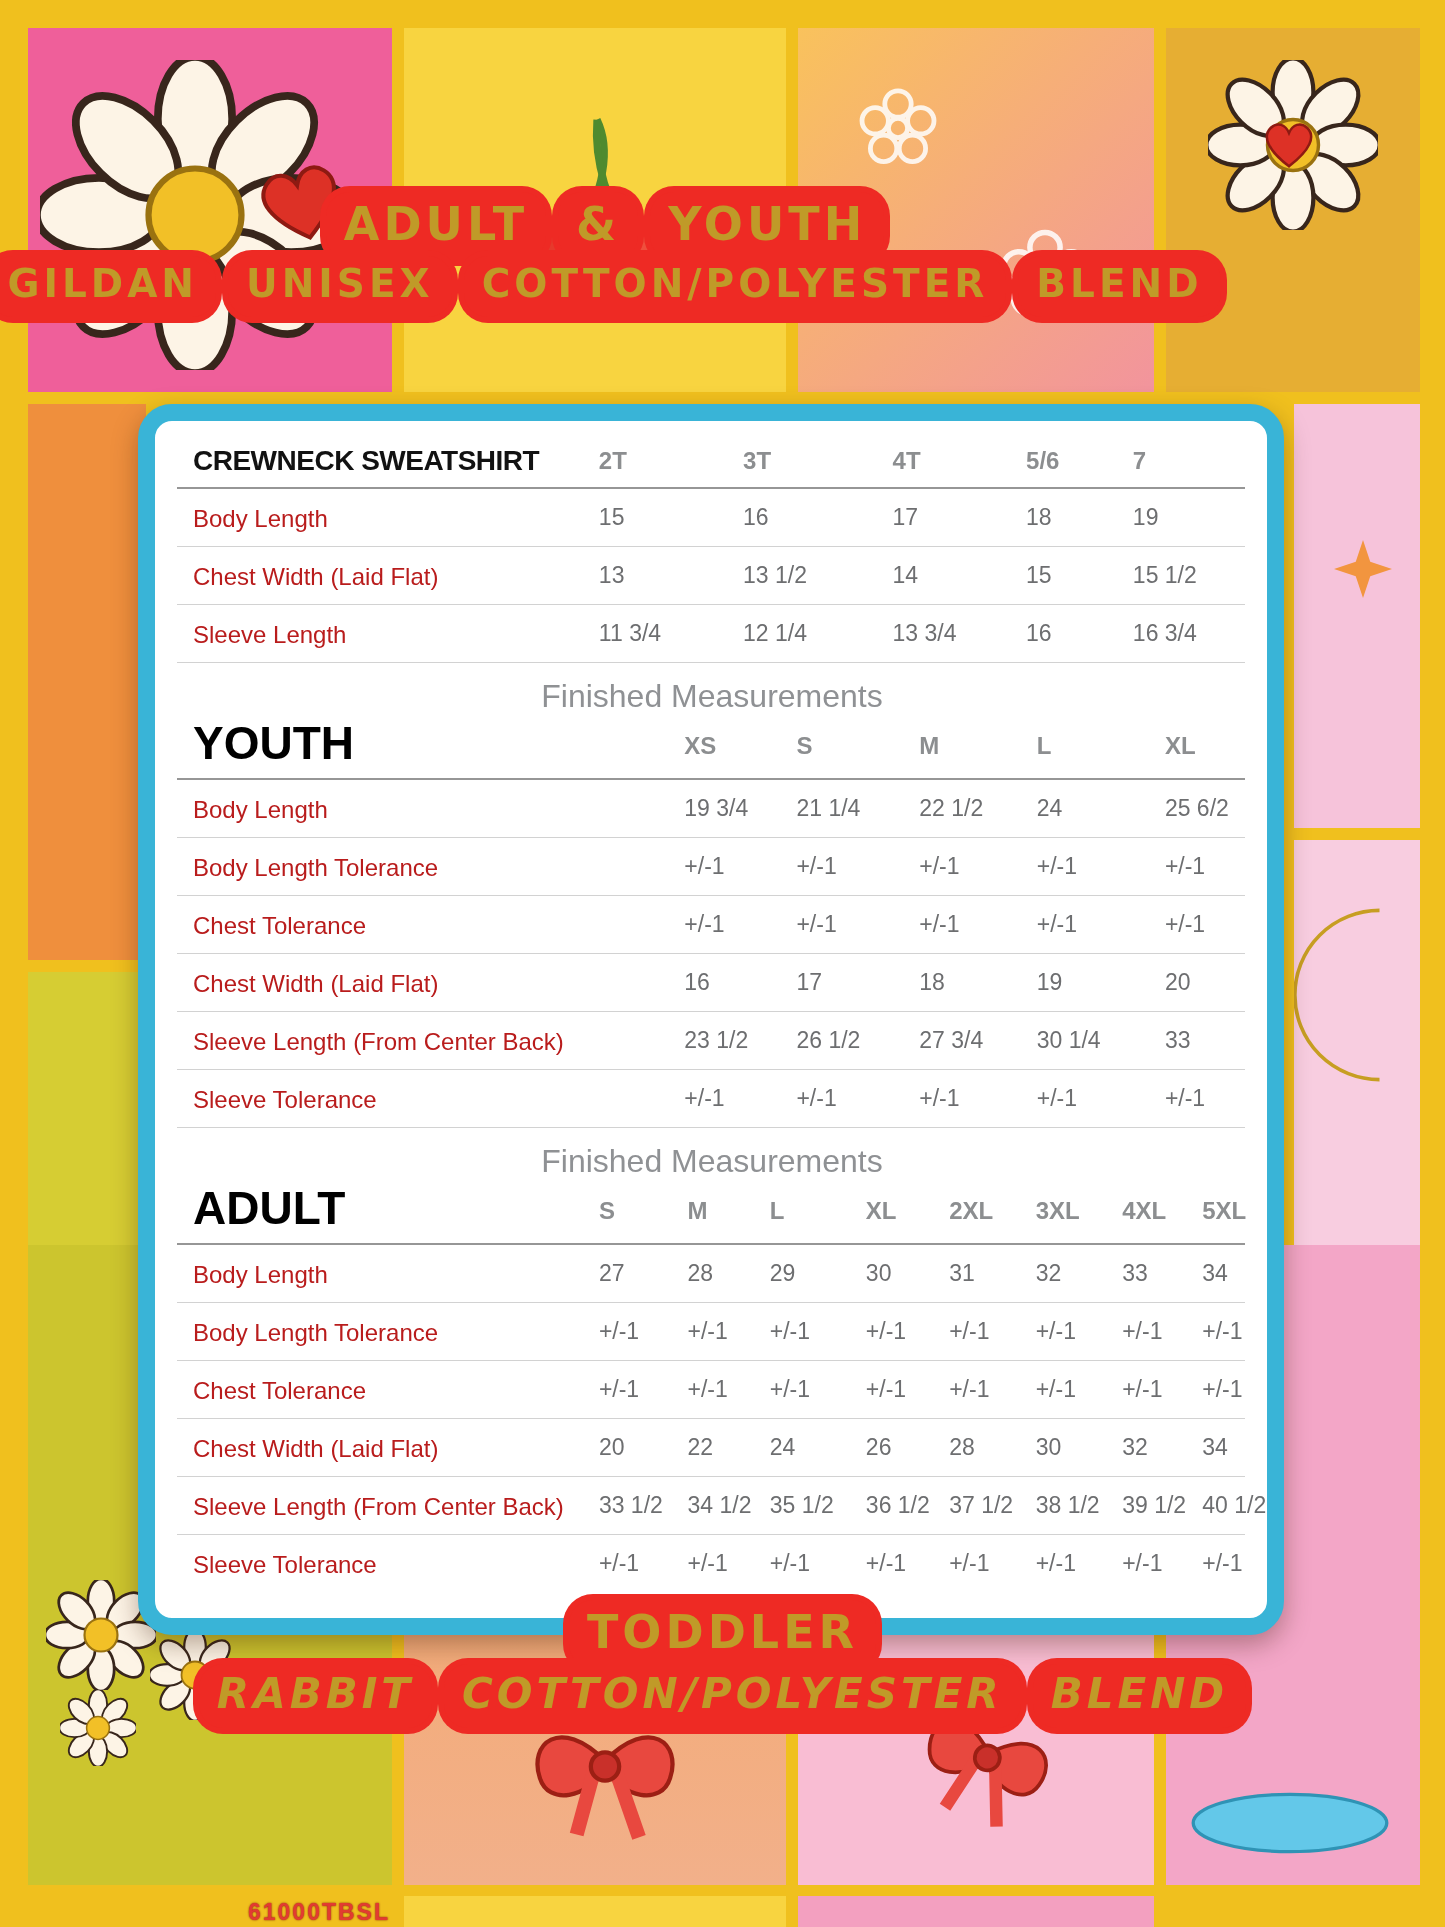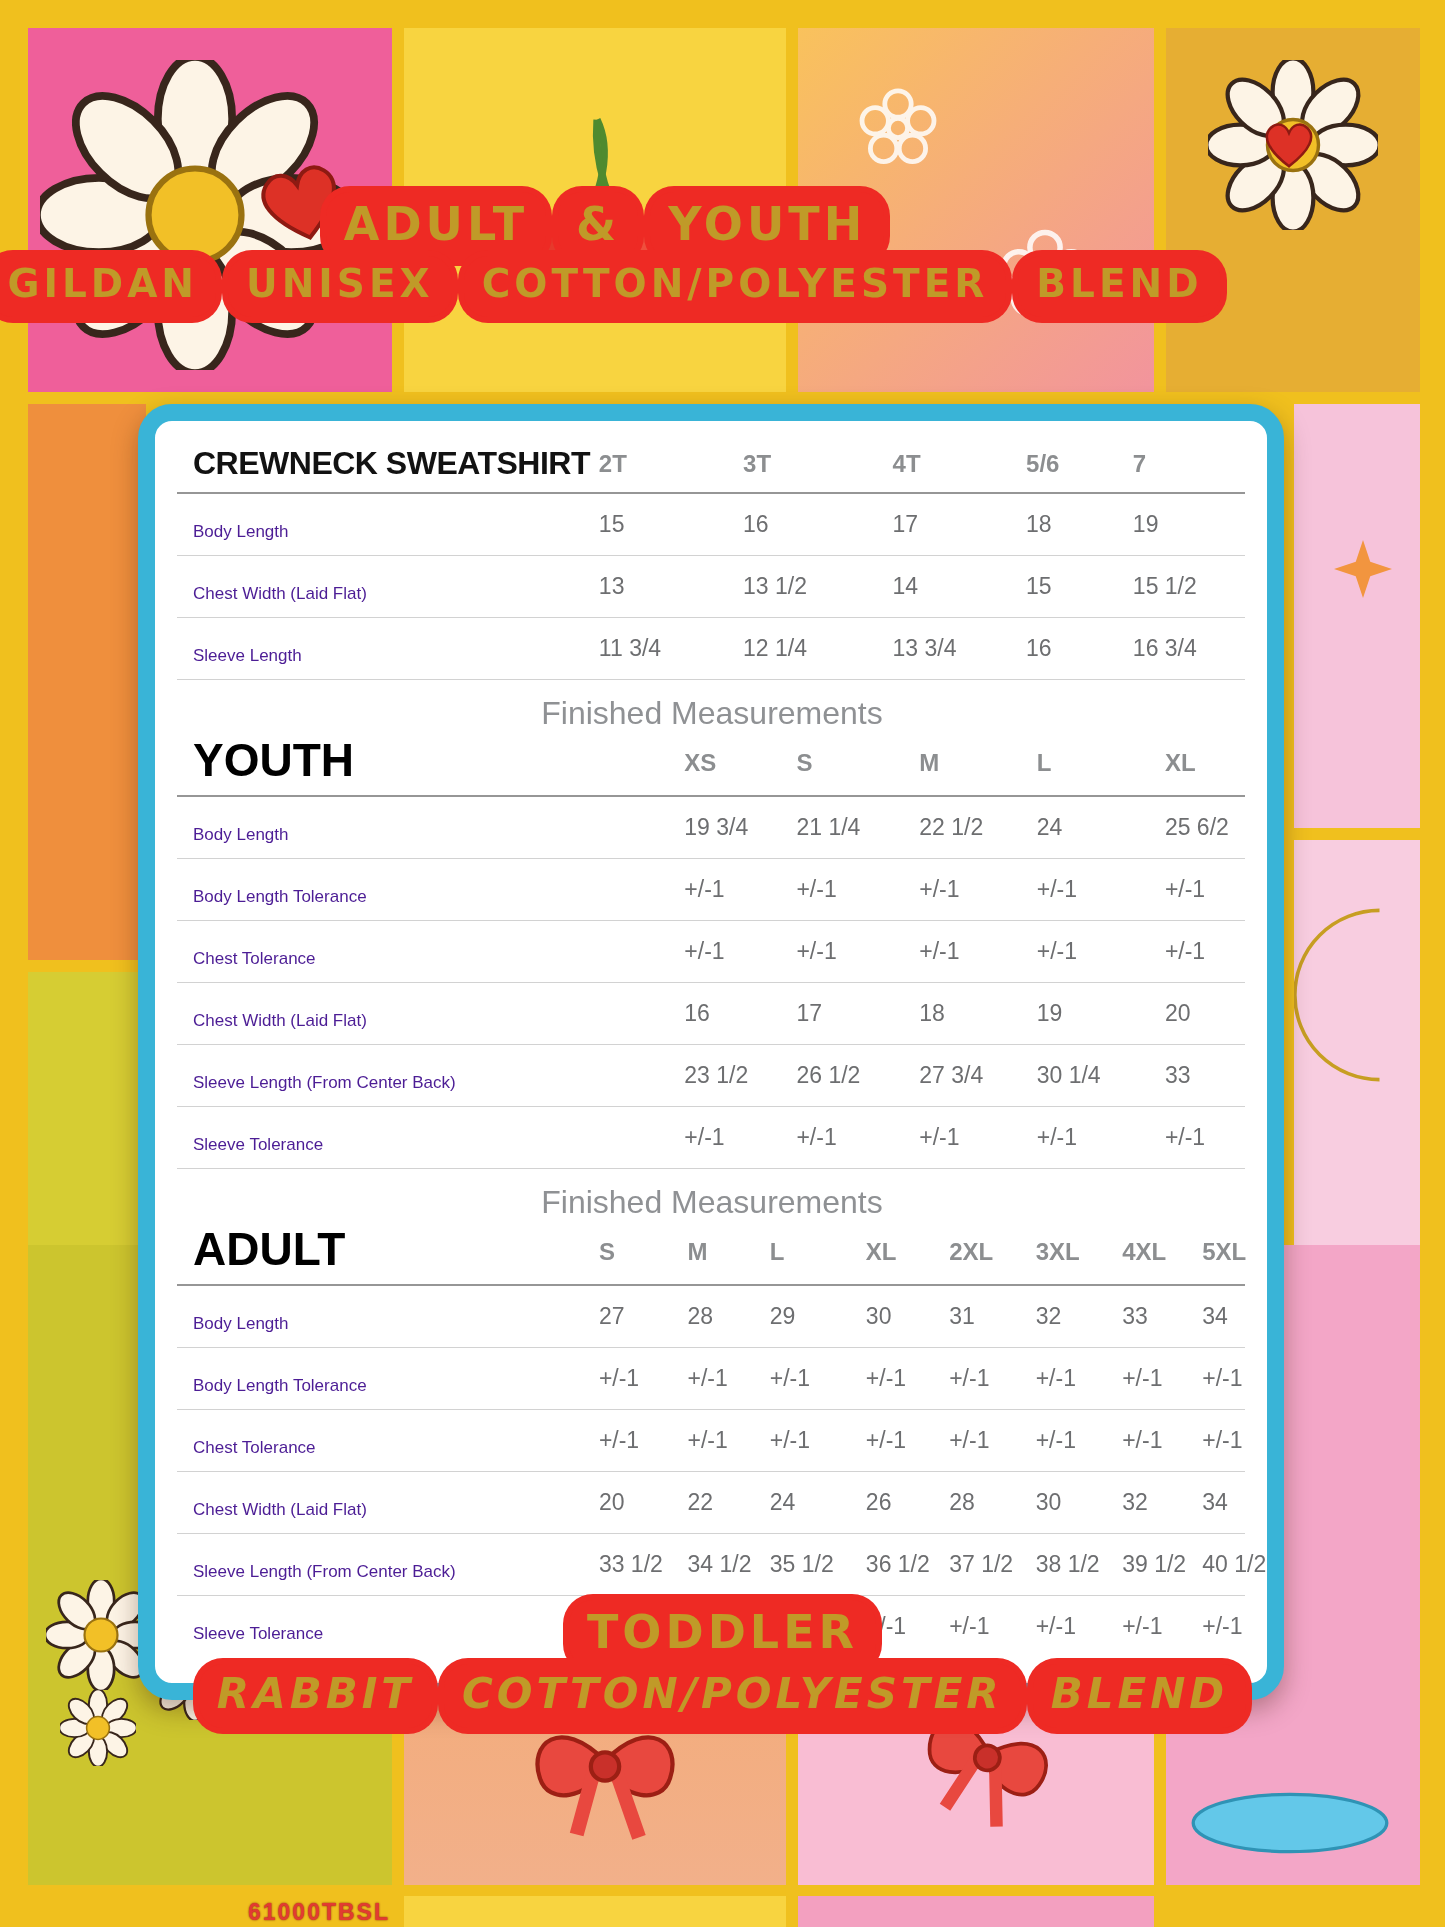--- a/index.html
+++ b/index.html
@@ -36,23 +36,23 @@
     padding:14px 22px 26px;
     box-shadow:0 10px 26px rgba(60,25,10,.35);
   }
   table.tbl{width:100%;border-collapse:collapse;table-layout:fixed;}
   .tbl th,.tbl td{text-align:left;vertical-align:middle;white-space:nowrap;overflow:visible;}
   .tbl thead tr{border-bottom:2px solid #969696;}
   .tbl tbody tr{border-bottom:1px solid #d2d2d2;}
   .tbl tbody tr:last-child{border-bottom:1px solid #d2d2d2;}
   .tbl-c tbody tr:last-child{border-bottom:none;}
   .tbl th.col{color:#8c8e90;font-size:24px;font-weight:bold;padding:10px 0;}
-  .tbl th.ttl-sm{font-size:32px;font-weight:800;color:#121212;letter-spacing:-.5px;padding:10px 0 10px 16px;}
+  .tbl th.ttl-sm{font-size:28px;font-weight:800;color:#121212;letter-spacing:-.5px;padding:10px 0 10px 16px;}
   .tbl th.ttl-lg{font-size:46px;font-weight:800;color:#000;padding:2px 0 8px 16px;}
-  .tbl td.lbl{color:#4c1d95;font-size:17px;padding:28px 0 13px 16px;}
+  .tbl td.lbl{color:#b91c1c;font-size:24px;padding:16px 0 13px 16px;}
   .tbl td.val{color:#6d6e70;font-size:23px;padding:13px 0;}
   .section-label{color:#8f9194;font-size:32px;margin:16px 0 0 2px;line-height:1.1;text-align:center;}
   
   .edge-text{
     position:absolute;left:248px;top:1899px;z-index:2;
     color:#e23b31;font-weight:800;font-size:23px;letter-spacing:2px;
     text-shadow:0 0 2px #7e1410;
   }
 </style>
 </head>

